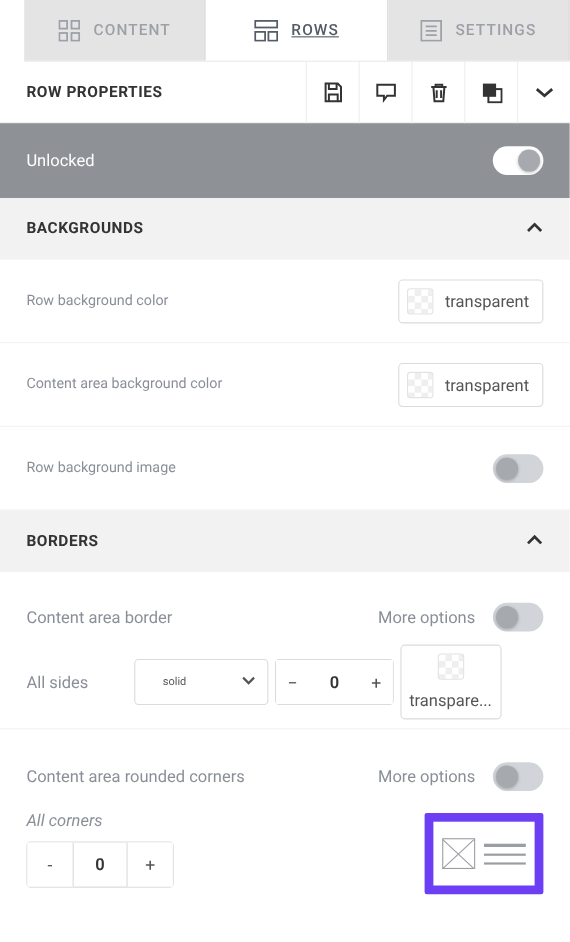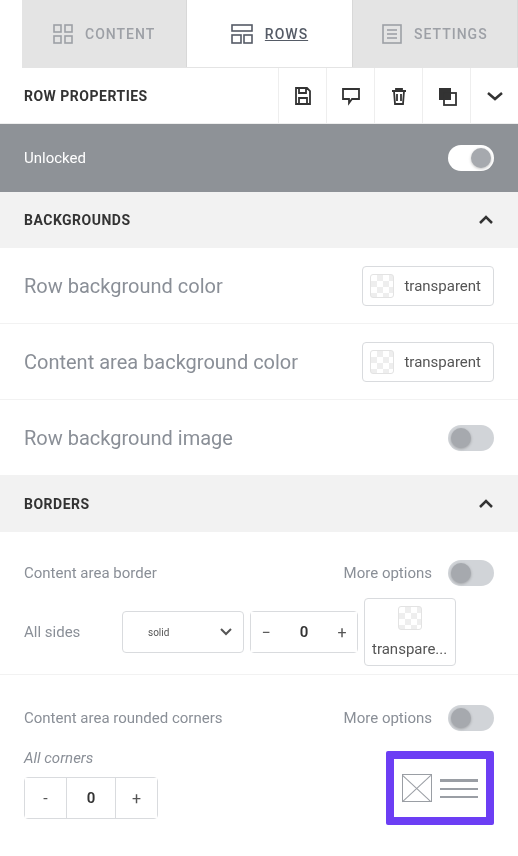--- a/index.html
+++ b/index.html
@@ -1,18 +1,18 @@
 <!DOCTYPE html>
 <html><head>
   <meta charset="utf-8">
   <style>
     * { box-sizing: border-box; margin: 0; padding: 0; font-family: -apple-system, BlinkMacSystemFont, "Segoe UI", Roboto, Arial, sans-serif; }
     body { width: 518px; height: 856px; background: #fff; font-size: 14px; color: #555; }
     
-    .tabs { display: flex; height: 68px; border-bottom: 1px solid #e4e4e4; margin-left: 22px; }
+    .tabs { display: flex; height: 56px; border-bottom: 1px solid #e4e4e4; margin-left: 22px; }
     .tab { flex: 1; display: flex; align-items: center; justify-content: center; gap: 12px; background: #e4e4e4; color: #9da0a6; font-weight: 500; letter-spacing: 1px; font-size: 14px; cursor: pointer; border-right: 1px solid #d8d8d8; }
     .tab.active { background: #fff; color: #555b66; text-decoration: underline; }
     .tab-icon { display: inline-flex; }
 
     .panel-header { display: flex; align-items: center; height: 56px; border-bottom: 1px solid #eee; gap: 45px; }
     .panel-title { flex: 1; padding: 0 24px; font-weight: 700; font-size: 14px; letter-spacing: 0.5px; color: #333; }
     .panel-actions { display: flex; }
     .panel-btn { width: 48px; height: 56px; display: flex; align-items: center; justify-content: center; border-left: 1px solid #eee; cursor: pointer; color: #333; }
 
     .lock-row { background: #8e9297; height: 68px; display: flex; align-items: center; padding: 0 24px; color: #fff; font-size: 15px; }
@@ -20,21 +20,21 @@
     .toggle { width: 46px; height: 26px; background: #fff; border-radius: 13px; position: relative; cursor: pointer; }
     .toggle .knob { width: 20px; height: 20px; border-radius: 50%; background: #fff; position: absolute; top: 3px; left: 3px; box-shadow: 0 1px 3px rgba(0,0,0,.25); }
     .toggle.on .knob { left: 23px; background: #a6a9ae; }
     .toggle.grey { background: #d1d4d8; }
     .toggle.grey .knob { background: #a6a9ae; }
 
     .section-head { height: 56px; background: #f2f2f2; display: flex; align-items: center; padding: 0 24px; font-weight: 700; font-size: 14px; letter-spacing: 0.5px; color: #333; cursor: pointer; }
     .section-head .spacer { flex: 1; }
     
     .row { display: flex; align-items: center; padding: 0 24px; min-height: 76px; border-bottom: 1px solid #f2f2f2; }
-    .row .label { flex: 1; color: #8a8f97; font-size: 20px; }
+    .row .label { flex: 1; color: #8a8f97; font-size: 13px; }
 
     .color-chip { display: flex; align-items: center; gap: 10px; border: 1px solid #d9dbde; border-radius: 4px; padding: 7px 12px 7px 7px; cursor: pointer; background:#fff; }
     .color-chip.narrow { max-width: 128px; padding-right: 8px; flex-direction: column;}
     .color-chip .swatch { width: 24px; height: 24px; border-radius: 3px; border: 1px solid #e3e3e3;
       background-image: linear-gradient(45deg,#eee 25%,transparent 25%,transparent 75%,#eee 75%,#eee),linear-gradient(45deg,#eee 25%,transparent 25%,transparent 75%,#eee 75%,#eee);
       background-size: 12px 12px; background-position: 0 0,6px 6px; background-color:#fff;}
     .color-chip span { color:#555; font-size:15px; white-space: nowrap; overflow: hidden; text-overflow: ellipsis; }
 
     .borders-body { padding: 16px 24px 8px; border-bottom: 1px solid #f2f2f2; }
     .brow { display: flex; align-items: center; min-height: 50px; gap: 10px; }

